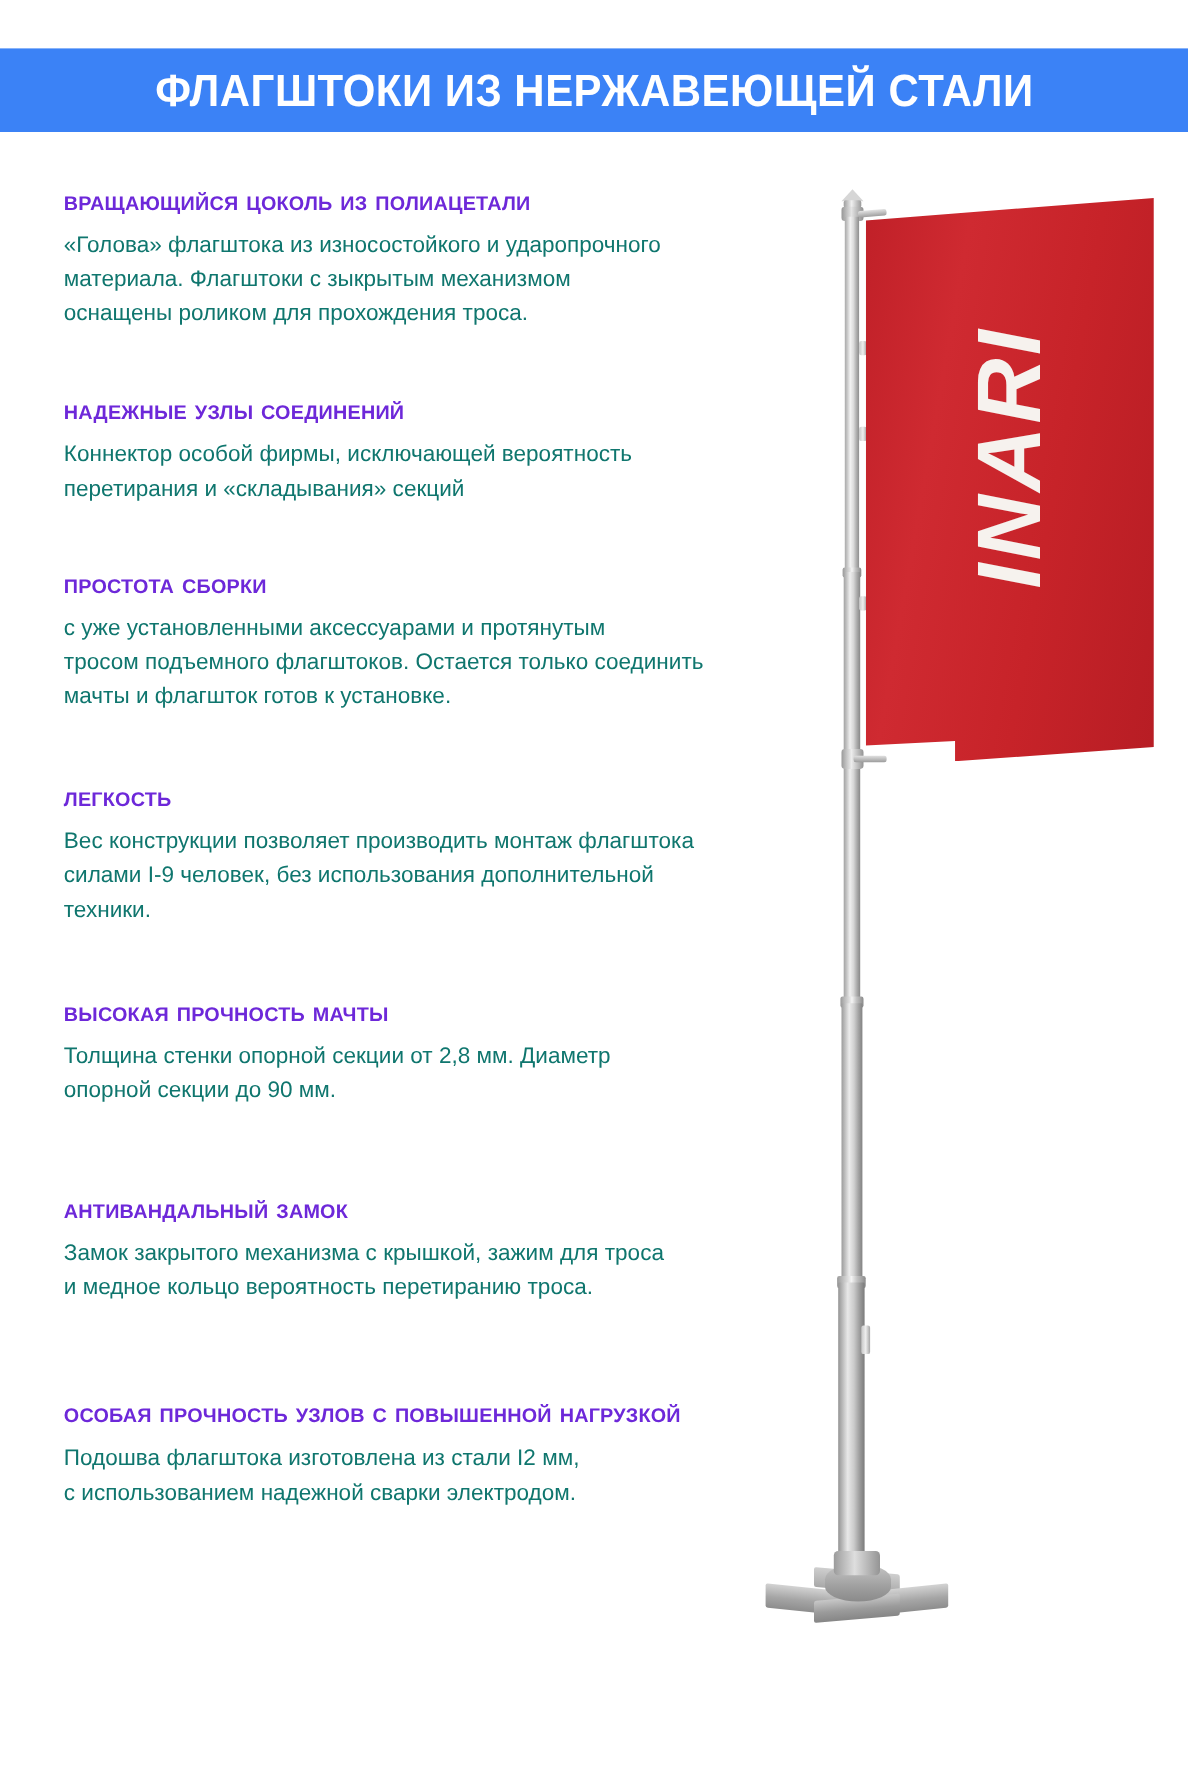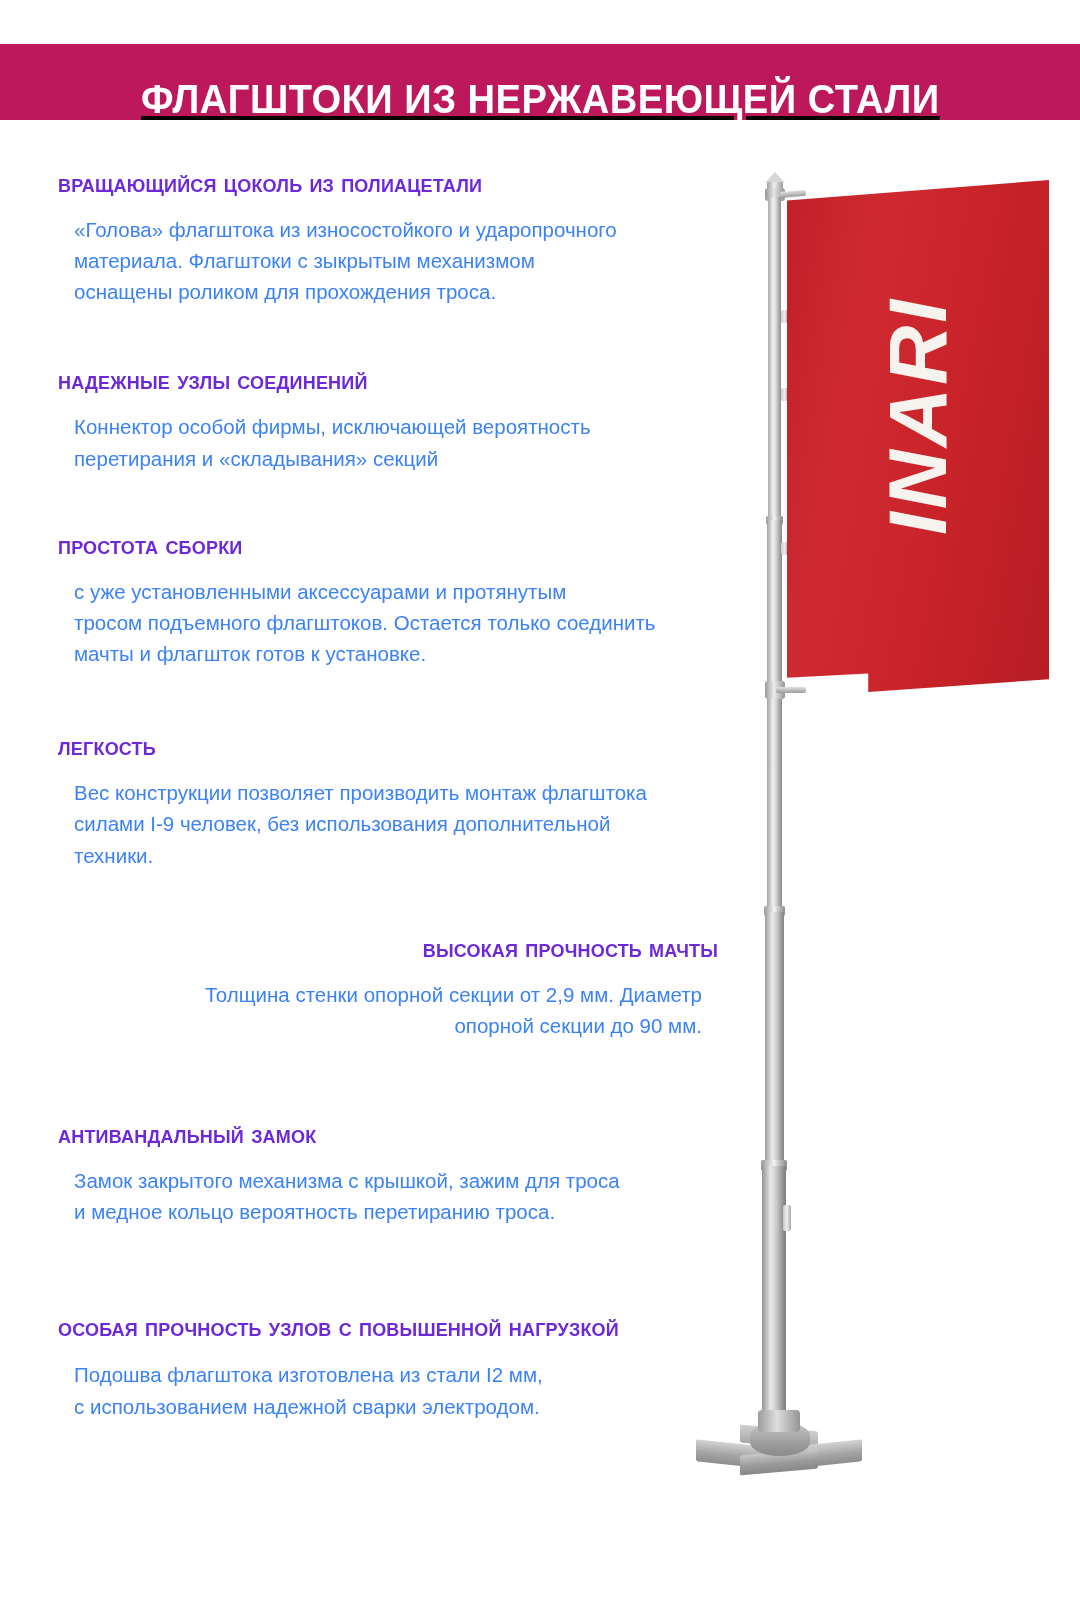--- a/index.html
+++ b/index.html
@@ -19,25 +19,24 @@
     overflow: hidden;
   }
 
   
   .header-bar {
     position: absolute;
     left: 0;
     top: 44px;
     width: 1080px;
     height: 76px;
-    background: #be185d;
+    background: #3b82f6;
     display: flex;
-    align-items: flex-end;
+    align-items: center;
     justify-content: center;
-    text-decoration: underline;
   }
   .header-title {
     color: #ffffff;
     font-size: 41px;
     font-weight: bold;
     letter-spacing: 0.5px;
     line-height: 1;
     text-align: center;
     transform: scaleX(0.93);
     white-space: nowrap;
@@ -60,34 +59,34 @@
     line-height: 1.2;
     margin: 0 0 9px 0;
     font-variant: small-caps;
     text-transform: lowercase;
     letter-spacing: 0.2px;
   }
   .sec-heading.two-line {
     line-height: 1.28;
   }
   .sec-body {
-    color: #3b82f6;
+    color: #0f766e;
     font-size: 20.5px;
     line-height: 1.52;
-    margin: 16px;
+    margin: 0;
     font-weight: normal;
   }
   .sec-body .ln { display: block; white-space: nowrap; }
 
   
   .s0 { margin-top: 0px; }
   .s1 { margin-top: 58px; }
   .s2 { margin-top: 56px; }
   .s3 { margin-top: 62px; }
-  .s4 { margin-top: 62px; text-align: right; }
+  .s4 { margin-top: 62px; }
   .s5 { margin-top: 78px; }
   .s6 { margin-top: 84px; }
 
   
   .pole-area {
     position: absolute;
     left: 640px;
     top: 150px;
     width: 420px;
     height: 1400px;
@@ -341,21 +340,21 @@
       <p class="sec-body">
         <span class="ln">Вес конструкции позволяет производить монтаж флагштока</span>
         <span class="ln">силами I-9 человек, без использования дополнительной</span>
         <span class="ln">техники.</span>
       </p>
     </div>
 
     <div class="section s4">
       <h2 class="sec-heading">Высокая прочность мачты</h2>
       <p class="sec-body">
-        <span class="ln">Толщина стенки опорной секции от 2,9 мм. Диаметр</span>
+        <span class="ln">Толщина стенки опорной секции от 2,8 мм. Диаметр</span>
         <span class="ln">опорной секции до 90 мм.</span>
       </p>
     </div>
 
     <div class="section s5">
       <h2 class="sec-heading">Антивандальный замок</h2>
       <p class="sec-body">
         <span class="ln">Замок закрытого механизма с крышкой, зажим для троса</span>
         <span class="ln">и медное кольцо вероятность перетиранию троса.</span>
       </p>

